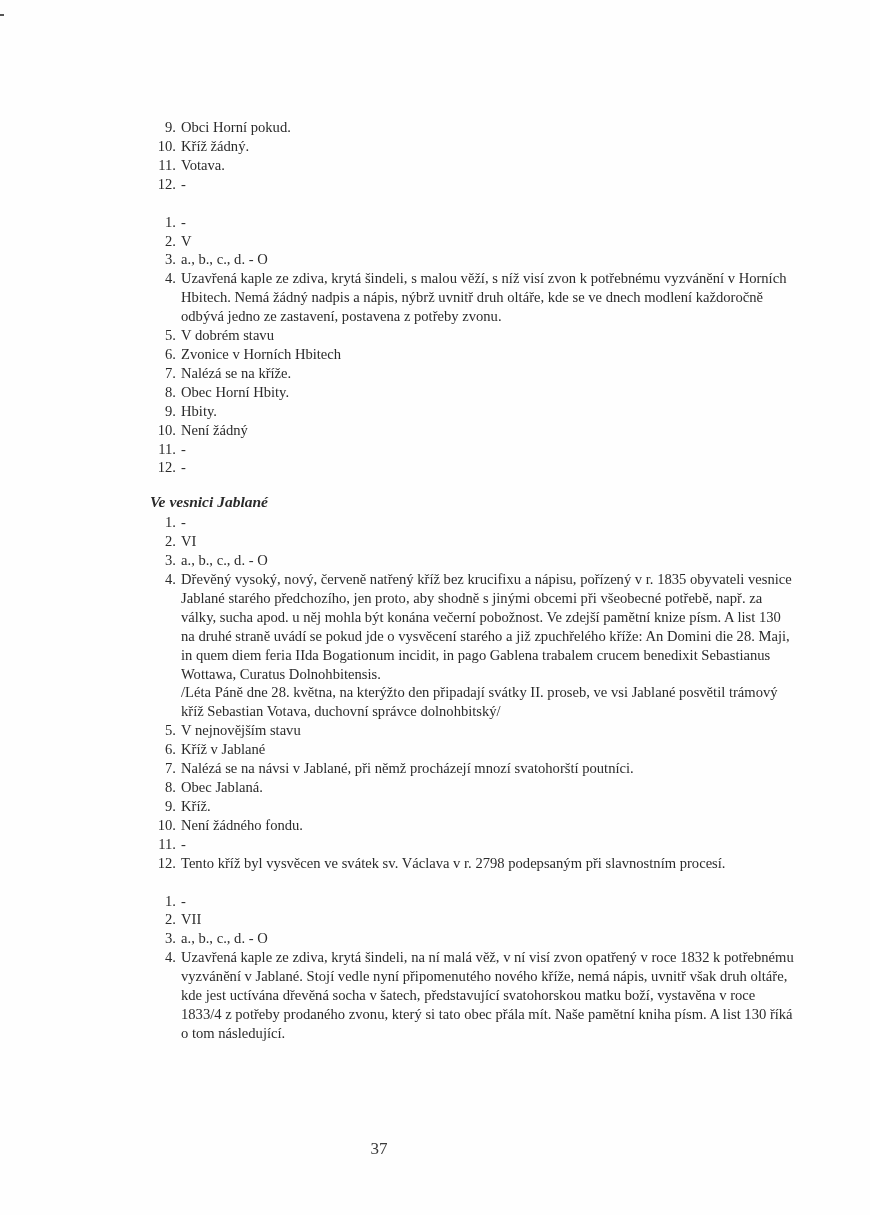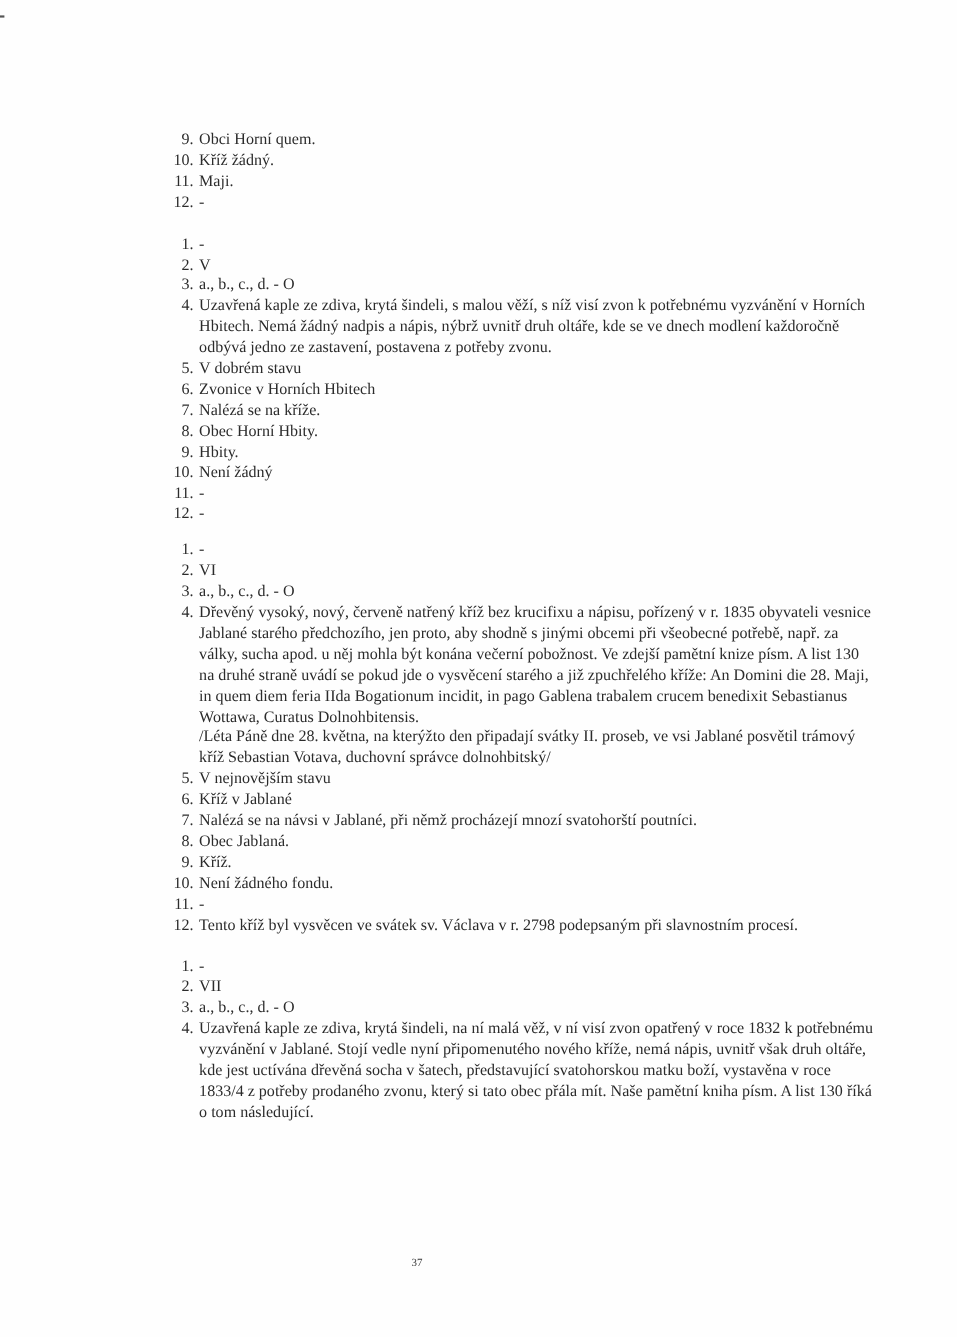--- a/index.html
+++ b/index.html
@@ -18,43 +18,43 @@
     ol.items li { display: flex; margin: 0; padding: 0; }
     .num { width: 28px; text-align: right; padding-right: 5px; flex: none; }
     .txt { flex: 1; width: 617px; max-width: 617px; }
     .gap { height: 19px; }
     .heading {
       font-weight: bold; font-style: italic; font-size: 15.5px;
       margin: 0 0 0 2px; height: 22px; line-height: 22px;
     }
     .page-number {
       position: absolute; left: 0; width: 758px; top: 1140px;
-      text-align: center; font-size: 10px; color: #3a3a3a;
+      text-align: center; font-size: 17px; color: #3a3a3a;
     }
   </style>
 </head>
 <body>
 
 <div class="page">
   <div class="corner-mark"></div>
 
   <div class="content">
 
     <ol class="items">
       <li>
           <span class="num">9.</span>
-          <span class="txt">Obci Horní quem.</span>
+          <span class="txt">Obci Horní pokud.</span>
         </li>
       <li>
           <span class="num">10.</span>
           <span class="txt">Kříž žádný.</span>
         </li>
       <li>
           <span class="num">11.</span>
-          <span class="txt">Maji.</span>
+          <span class="txt">Votava.</span>
         </li>
       <li>
           <span class="num">12.</span>
           <span class="txt">-</span>
         </li>
     </ol>
 
     <div class="gap"></div>
 
     <ol class="items">
@@ -103,20 +103,21 @@
           <span class="txt">-</span>
         </li>
       <li>
           <span class="num">12.</span>
           <span class="txt">-</span>
         </li>
     </ol>
 
     <div class="gap" style="height:14px"></div>
 
+    <div class="heading">Ve vesnici Jablané</div>
     <ol class="items">
       <li>
           <span class="num">1.</span>
           <span class="txt">-</span>
         </li>
       <li>
           <span class="num">2.</span>
           <span class="txt">VI</span>
         </li>
       <li>

